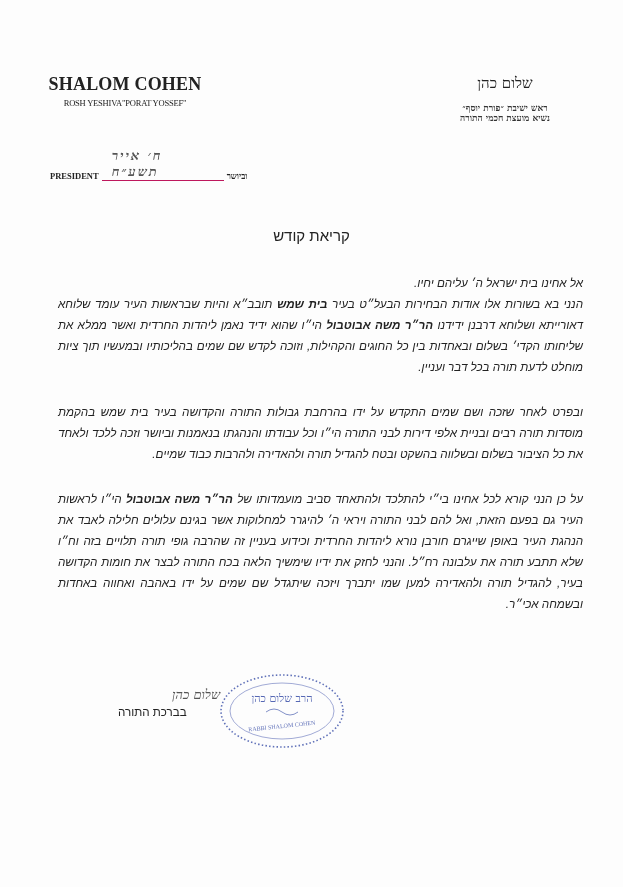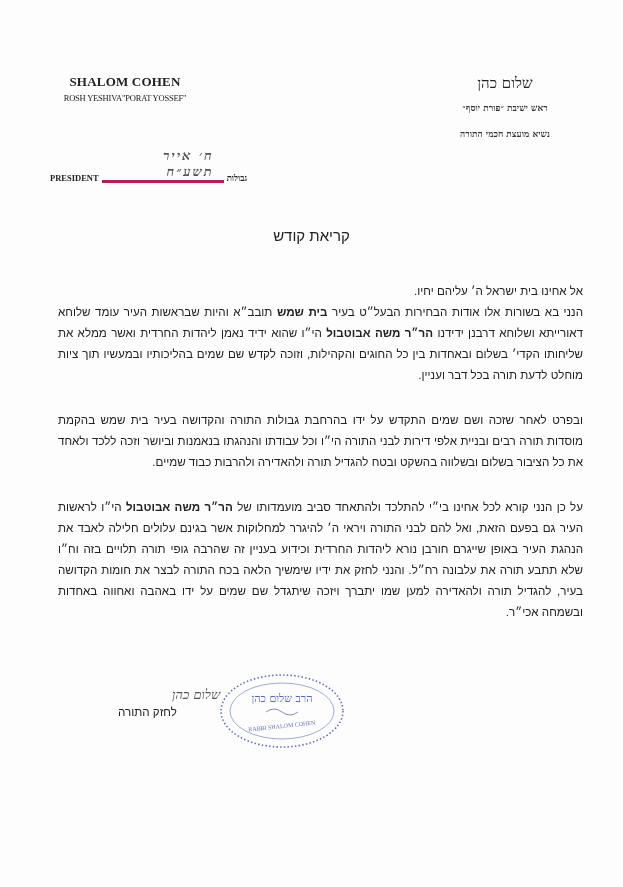--- a/index.html
+++ b/index.html
@@ -1,33 +1,33 @@
 <!DOCTYPE html>
 <html><head>
   <meta charset="utf-8">
   <style>
     html, body { margin: 0; padding: 0; }
     body {
       width: 623px; height: 887px; background: #fdfdfd; position: relative; overflow: hidden;
       font-family: "Liberation Sans", "DejaVu Sans", sans-serif; color: #222;
     }
     .en-header { position: absolute; left: 40px; top: 74px; width: 170px; text-align: center; font-family: "Liberation Serif", serif; }
-    .en-name { font-size: 13px; font-weight: bold; letter-spacing: 0.2px; }
+    .en-name { font-size: 18px; font-weight: bold; letter-spacing: 0.2px; }
     .en-line { font-size: 8.5px; margin-top: 3px; letter-spacing: -0.2px; }
     .en-line + .en-line { margin-top: 2px; }
     .he-header { position: absolute; left: 430px; top: 74px; width: 150px; text-align: center; direction: rtl; font-family: "DejaVu Serif", serif; }
     .he-name { font-size: 15px; }
     .he-line { font-size: 9px; margin-top: 11px; font-weight: bold; color: #333; }
-    .he-line + .he-line { margin-top: 16px; }
+    .he-line + .he-line { margin-top: 0; }
     .date-row { position: absolute; left: 50px; top: 166px; display: flex; align-items: flex-end; font-size: 8.5px; font-family: "Liberation Serif", serif; font-weight: bold; }
-    .date-line { display: inline-block; width: 122px; border-bottom: 3px solid #be185d; margin: 0 3px; height: 14px; position: relative; text-align: right; }
+    .date-line { display: inline-block; width: 122px; border-bottom: 1px solid #be185d; margin: 0 3px; height: 14px; position: relative; text-align: left; }
     .date-hand { font-family: "DejaVu Serif", serif; font-style: italic; font-size: 13px; color: #555; direction: rtl; position: absolute; bottom: 0px; left: 10px; right: 10px; letter-spacing: 2px; }
     .date-he { direction: rtl; }
     .title { position: absolute; left: 0; width: 623px; top: 227px; text-align: center; font-size: 15px; direction: rtl; }
-    .body { position: absolute; left: 58px; right: 40px; top: 280px; direction: rtl; text-align: justify; font-size: 11.6px; line-height: 21px; }
+    .body { position: absolute; left: 58px; right: 40px; top: 272px; direction: rtl; text-align: justify; font-size: 11.6px; line-height: 21px; font-style: italic; }
     .body p { margin: 0; }
     .p-greet { margin-bottom: 0; }
     .gap { height: 24px; }
     .b { font-weight: bold; }
     .closing { position: absolute; left: 118px; top: 705px; font-size: 11.6px; direction: rtl; }
     .signature { position: absolute; left: 172px; top: 687px; font-family: "DejaVu Serif", serif; font-style: italic; font-size: 13px; color: #555; direction: rtl; }
     .stamp { position: absolute; left: 218px; top: 672px; width: 128px; height: 78px; }
   </style>
 </head>
 <body>
@@ -41,36 +41,36 @@
   <div class="he-name">שלום כהן</div>
   <div class="he-line">ראש ישיבת ״פורת יוסף״</div>
   <div class="he-line">נשיא מועצת חכמי התורה</div>
 </div>
 
 <div class="date-row">
   <span>PRESIDENT</span>
   <span class="date-line">
     <span class="date-hand">ח׳ אייר תשע״ח</span>
   </span>
-  <span class="date-he">גבולות</span>
+  <span class="date-he">וביושר</span>
 </div>
 
 <div class="title">קריאת קודש</div>
 
 <div class="body">
   <p class="p-greet">אל אחינו בית ישראל ה׳ עליהם יחיו.</p>
   <p><span>הנני בא בשורות אלו אודות הבחירות הבעל״ט בעיר </span><span class="b">בית שמש</span><span> תובב״א והיות שבראשות העיר עומד שלוחא דאורייתא ושלוחא דרבנן ידידנו </span><span class="b">הר״ר משה אבוטבול</span><span> הי״ו שהוא ידיד נאמן ליהדות החרדית ואשר ממלא את שליחותו הקדי׳ בשלום ובאחדות בין כל החוגים והקהילות, וזוכה לקדש שם שמים בהליכותיו ובמעשיו תוך ציות מוחלט לדעת תורה בכל דבר ועניין.</span></p>
   <div class="gap"></div>
   <p>ובפרט לאחר שזכה ושם שמים התקדש על ידו בהרחבת גבולות התורה והקדושה בעיר בית שמש בהקמת מוסדות תורה רבים ובניית אלפי דירות לבני התורה הי״ו וכל עבודתו והנהגתו בנאמנות וביושר וזכה ללכד ולאחד את כל הציבור בשלום ובשלווה בהשקט ובטח להגדיל תורה ולהאדירה ולהרבות כבוד שמיים.</p>
   <div class="gap"></div>
   <p><span>על כן הנני קורא לכל אחינו בי״י להתלכד ולהתאחד סביב מועמדותו של </span><span class="b">הר״ר משה אבוטבול</span><span> הי״ו לראשות העיר גם בפעם הזאת, ואל להם לבני התורה ויראי ה׳ להיגרר למחלוקות אשר בגינם עלולים חלילה לאבד את הנהגת העיר באופן שייגרם חורבן נורא ליהדות החרדית וכידוע בעניין זה שהרבה גופי תורה תלויים בזה וח״ו שלא תתבע תורה את עלבונה רח״ל. והנני לחזק את ידיו שימשיך הלאה בכח התורה לבצר את חומות הקדושה בעיר, להגדיל תורה ולהאדירה למען שמו יתברך ויזכה שיתגדל שם שמים על ידו באהבה ואחווה באחדות ובשמחה אכי״ר.</span></p>
 </div>
 
 <div class="signature">שלום כהן</div>
-<div class="closing">לחזק התורה</div>
+<div class="closing">בברכת התורה</div>
 
 <svg class="stamp" viewBox="0 0 128 78">
   <ellipse cx="64" cy="39" rx="61" ry="36" fill="none" stroke="#3a4fa8" stroke-width="1.6" stroke-dasharray="1.5 2.2" opacity="0.8"></ellipse>
   <ellipse cx="64" cy="39" rx="52" ry="28" fill="none" stroke="#3a4fa8" stroke-width="0.8" opacity="0.6"></ellipse>
   <text x="64" y="30" text-anchor="middle" font-size="11" fill="#3a4fa8" direction="rtl" font-family="DejaVu Serif, serif" opacity="0.85">הרב שלום כהן</text>
   <path d="M48 40 Q56 34 64 40 Q72 46 80 40" stroke="#3a4fa8" fill="none" stroke-width="0.9" opacity="0.7"></path>
   <text x="64" y="56" text-anchor="middle" font-size="6" fill="#3a4fa8" font-family="Liberation Serif, serif" opacity="0.8" transform="rotate(-6 64 56)">RABBI SHALOM COHEN</text>
 </svg>
 
 </body></html>

